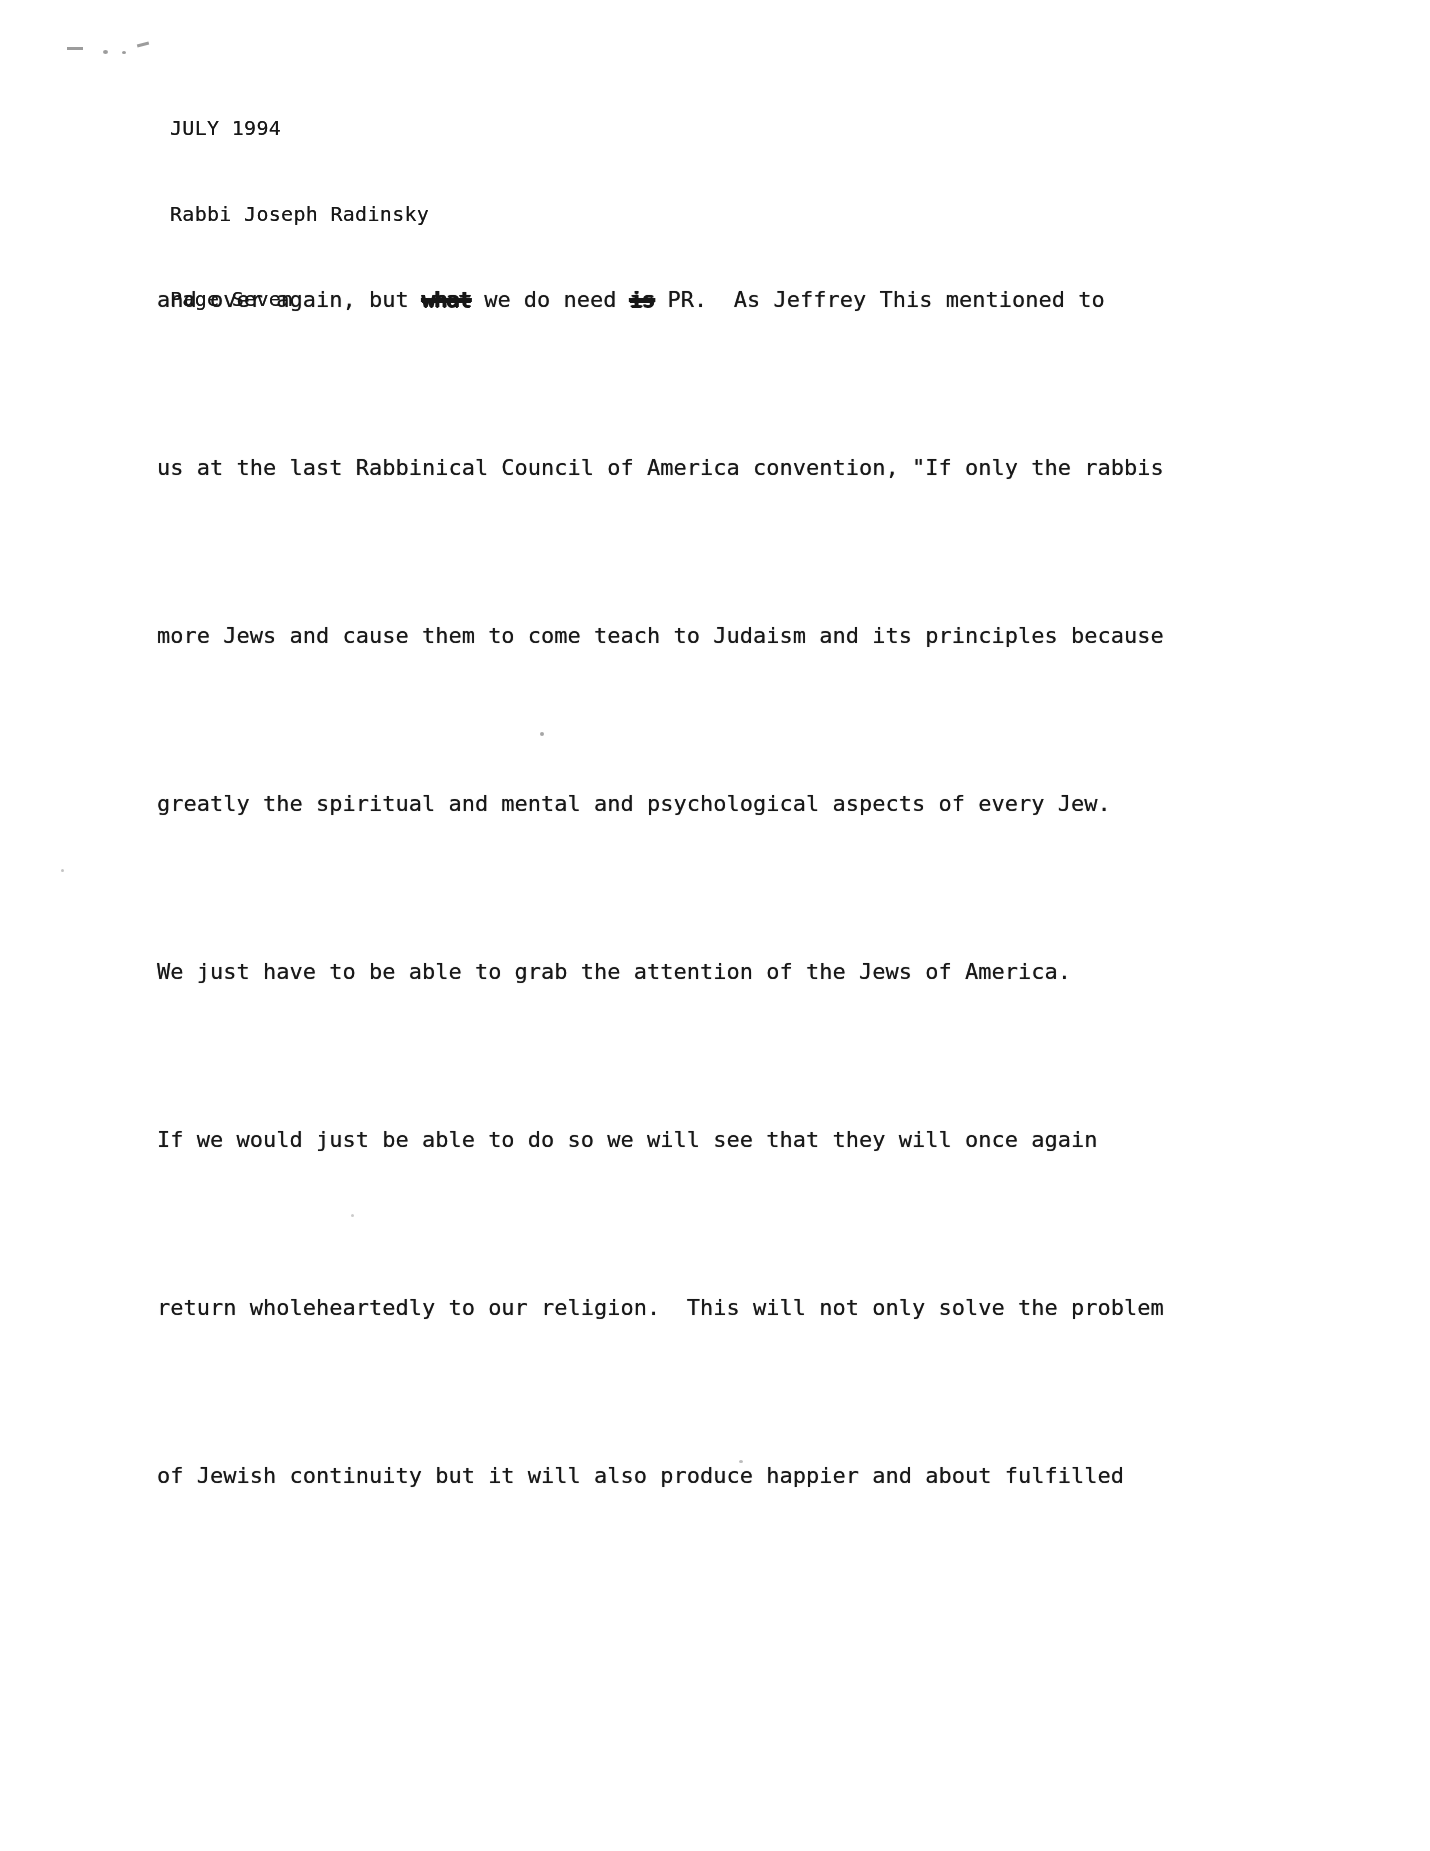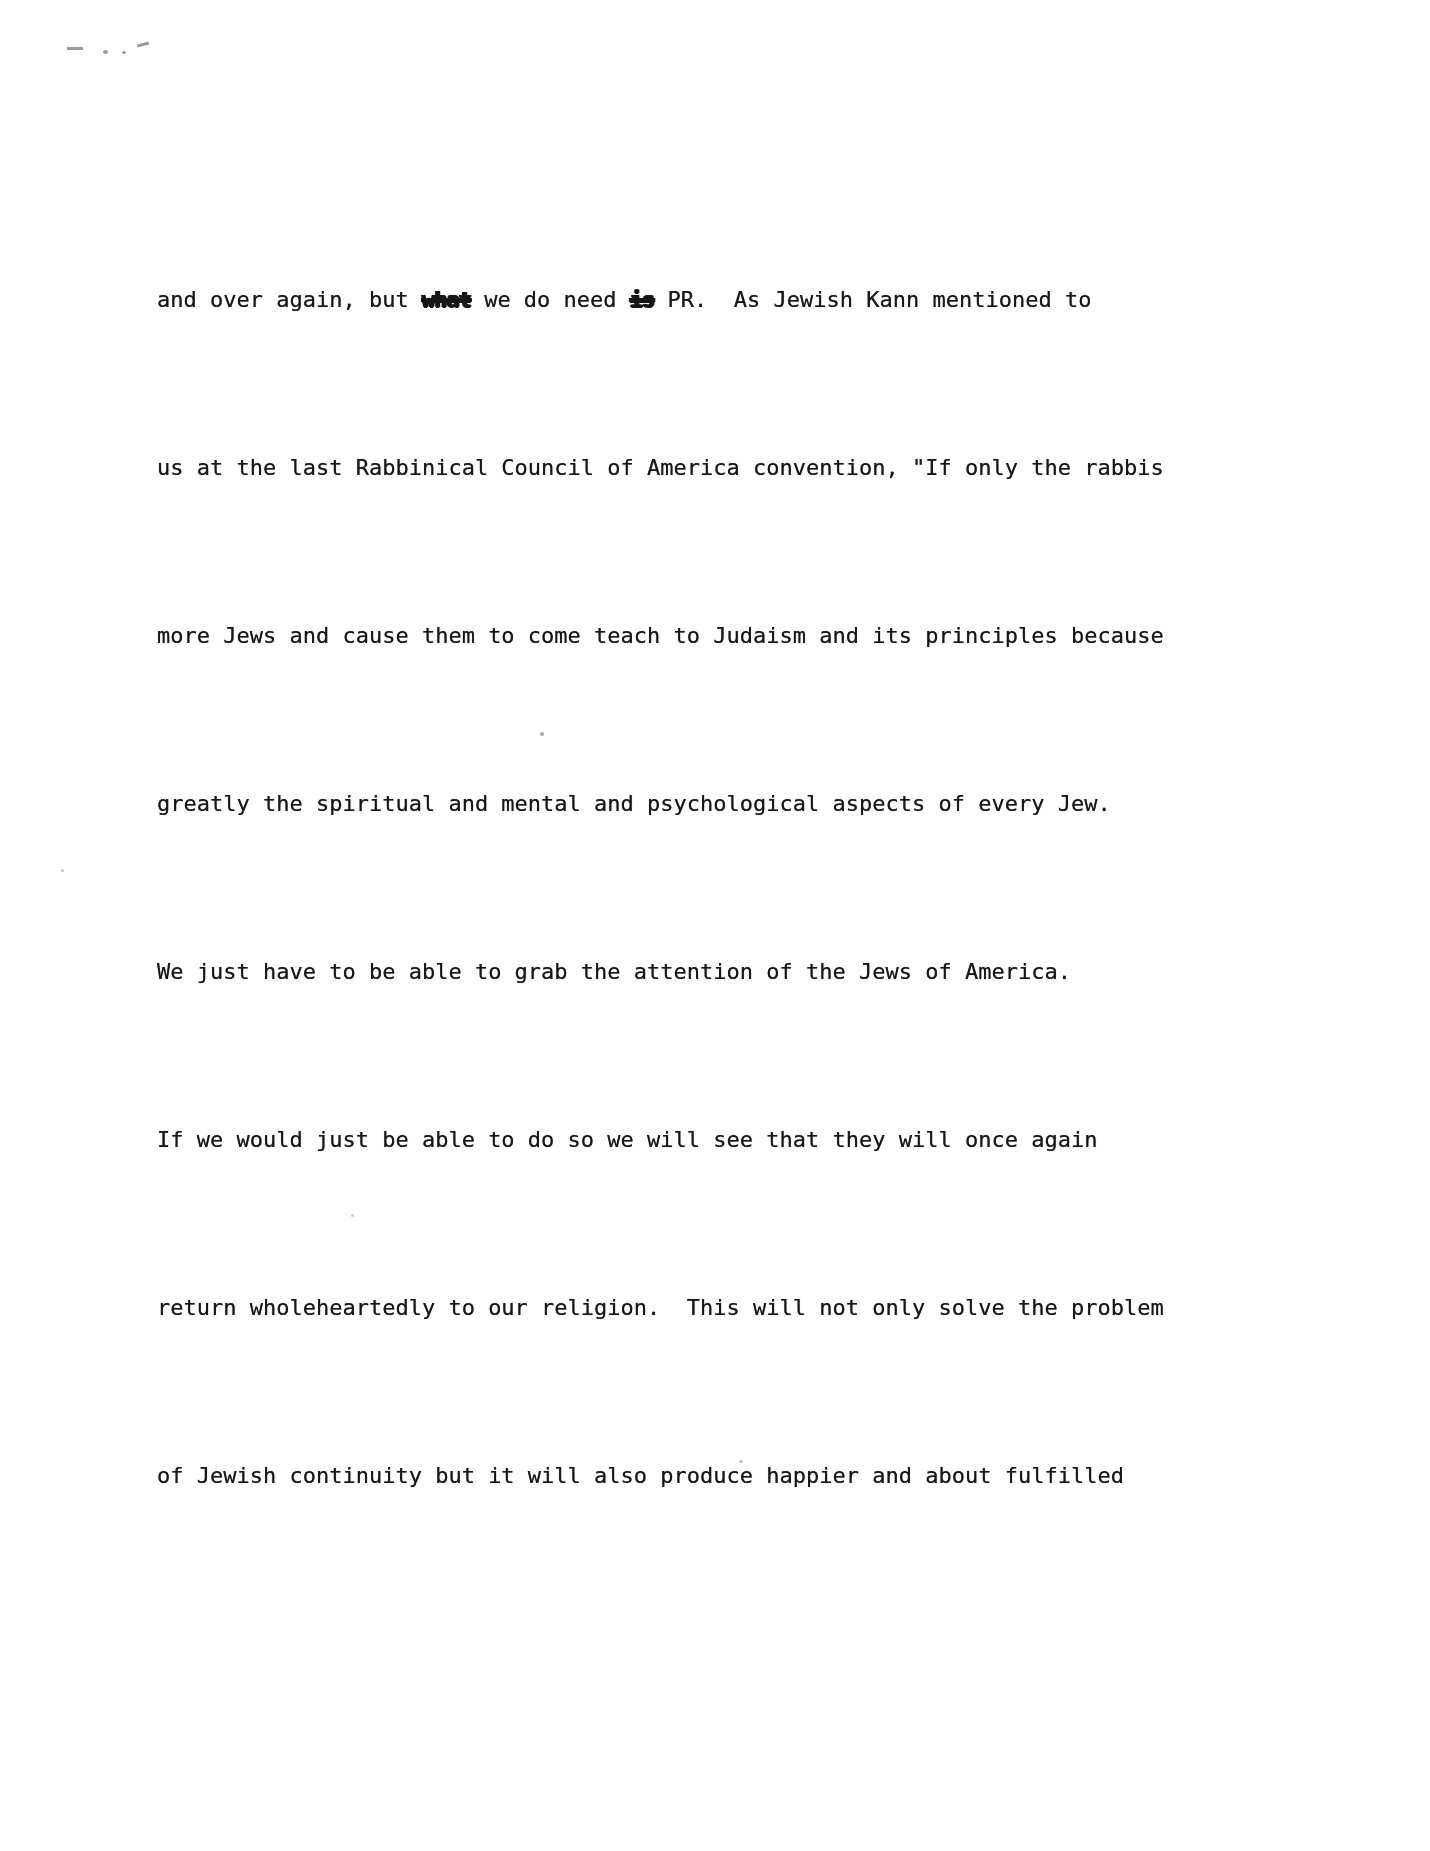--- a/index.html
+++ b/index.html
@@ -42,21 +42,21 @@
     position: absolute;
     left: 157px;
     top: 160px;
     font-size: 22px;
     line-height: 56px;
     white-space: pre;
     text-shadow: 0 0 0.7px rgba(20,20,20,0.7);
   }
   .line { white-space: pre; }
   .struck {
-    font-weight: 700;
+    font-weight: 400;
     text-decoration: line-through;
     text-decoration-thickness: 4px;
     text-shadow:
       1px 0 0 currentColor,
       -1px 0 0 currentColor,
       0 1px 0 currentColor,
       0 0 0.7px rgba(20,20,20,0.9);
     letter-spacing: -1px;
     text-align: center;
   }
@@ -64,23 +64,28 @@
 </head>
 <body>
 
 <div class="page">
 
   <div class="mark" style="left:67px; top:47px; width:16px; height:3px;"></div>
   <div class="mark" style="left:103px; top:50px; width:5px; height:4px; border-radius:50%;"></div>
   <div class="mark" style="left:122px; top:51px; width:4px; height:3px; border-radius:50%;"></div>
   <div class="mark" style="left:137px; top:43px; width:12px; height:3px; transform:rotate(-14deg);"></div>
 
+  <header class="doc-header">
+    <div>JULY 1994</div>
+    <div>Rabbi Joseph Radinsky</div>
+    <div>Page Seven</div>
+  </header>
 
   <main class="doc-body">
-    <div class="line"><span>and over again, but </span><span class="struck">what</span><span> we do need </span><span class="struck">is</span><span> PR.  As Jewish Kann mentioned to</span></div>
+    <div class="line"><span>and over again, but </span><span class="struck">what</span><span> we do need </span><span class="struck">is</span><span> PR.  As Jeffrey This mentioned to</span></div>
     <div class="line">us at the last Rabbinical Council of America convention, "If only the rabbis</div>
     <div class="line">more Jews and cause them to come teach to Judaism and its principles because</div>
     <div class="line">greatly the spiritual and mental and psychological aspects of every Jew.</div>
     <div class="line">We just have to be able to grab the attention of the Jews of America.</div>
     <div class="line">If we would just be able to do so we will see that they will once again</div>
     <div class="line">return wholeheartedly to our religion.  This will not only solve the problem</div>
     <div class="line">of Jewish continuity but it will also produce happier and about fulfilled</div>
     
   </main>
 

